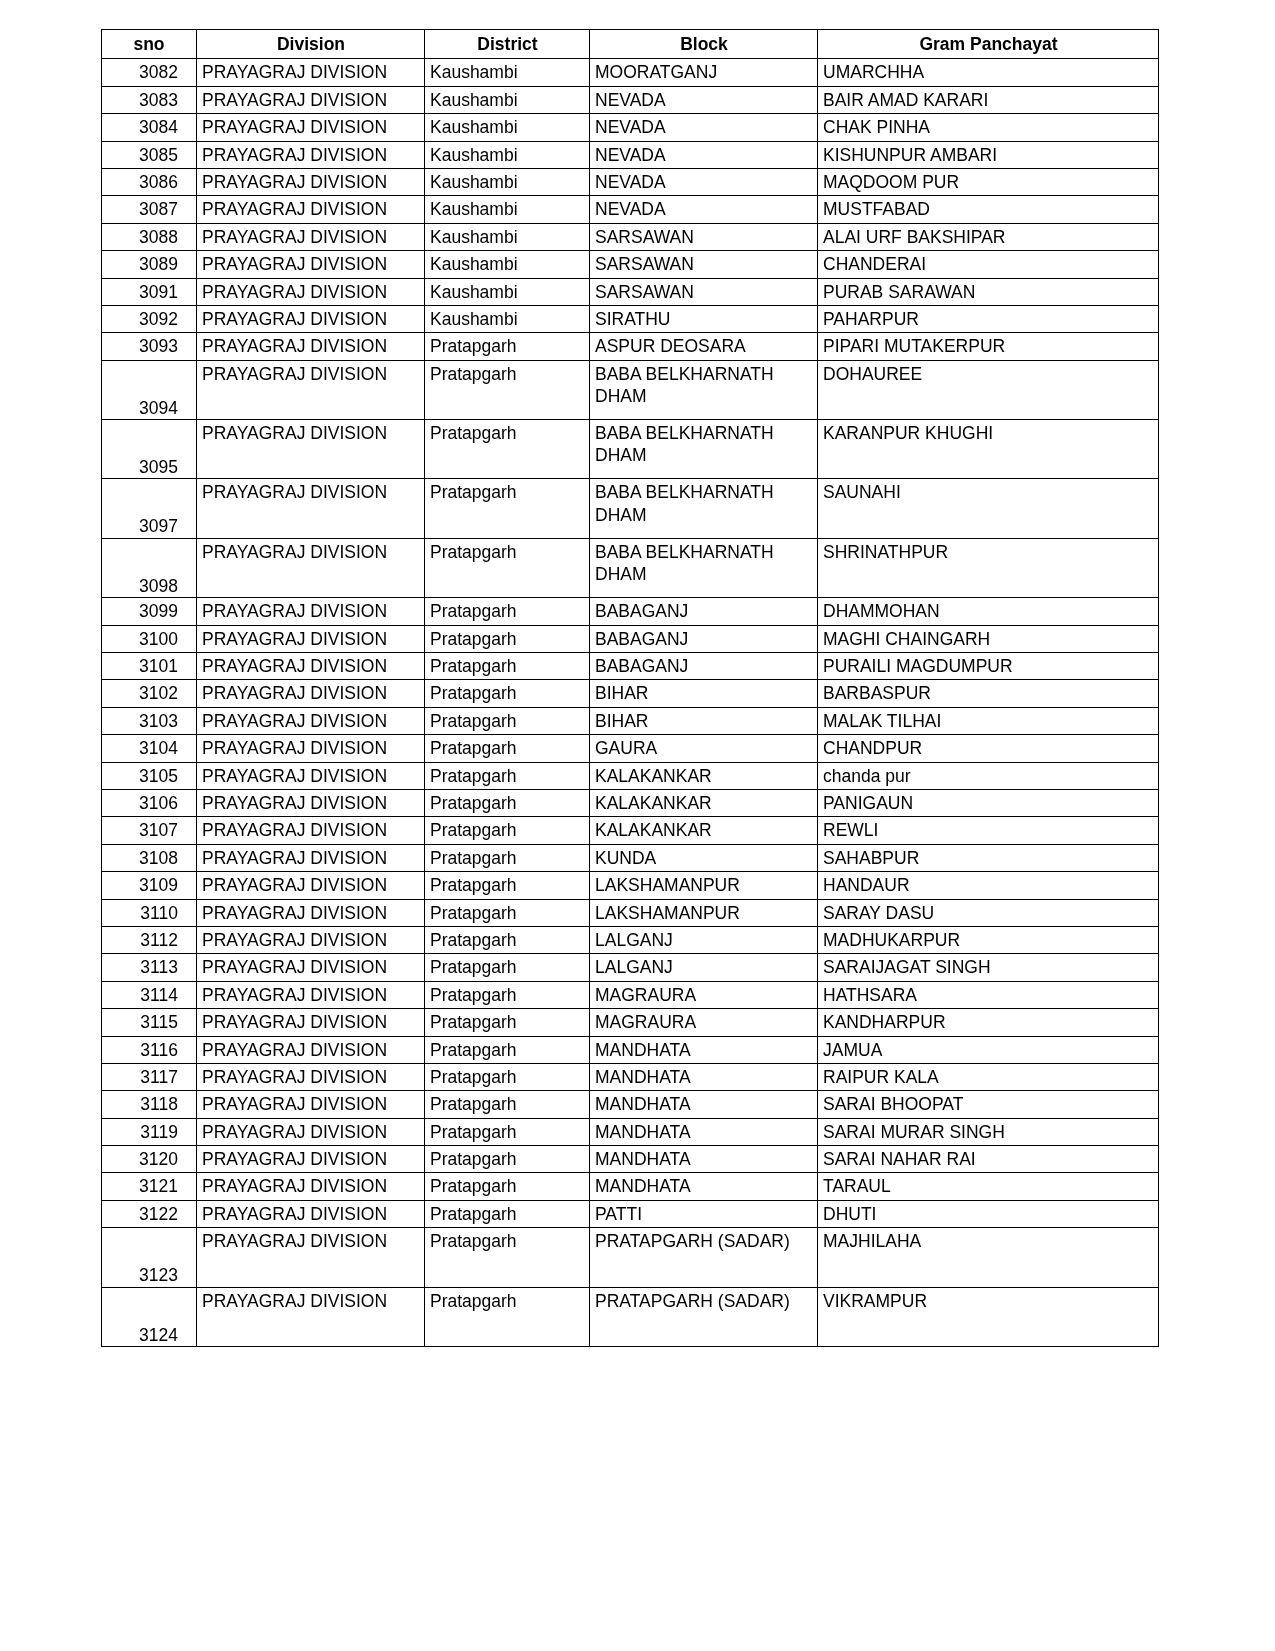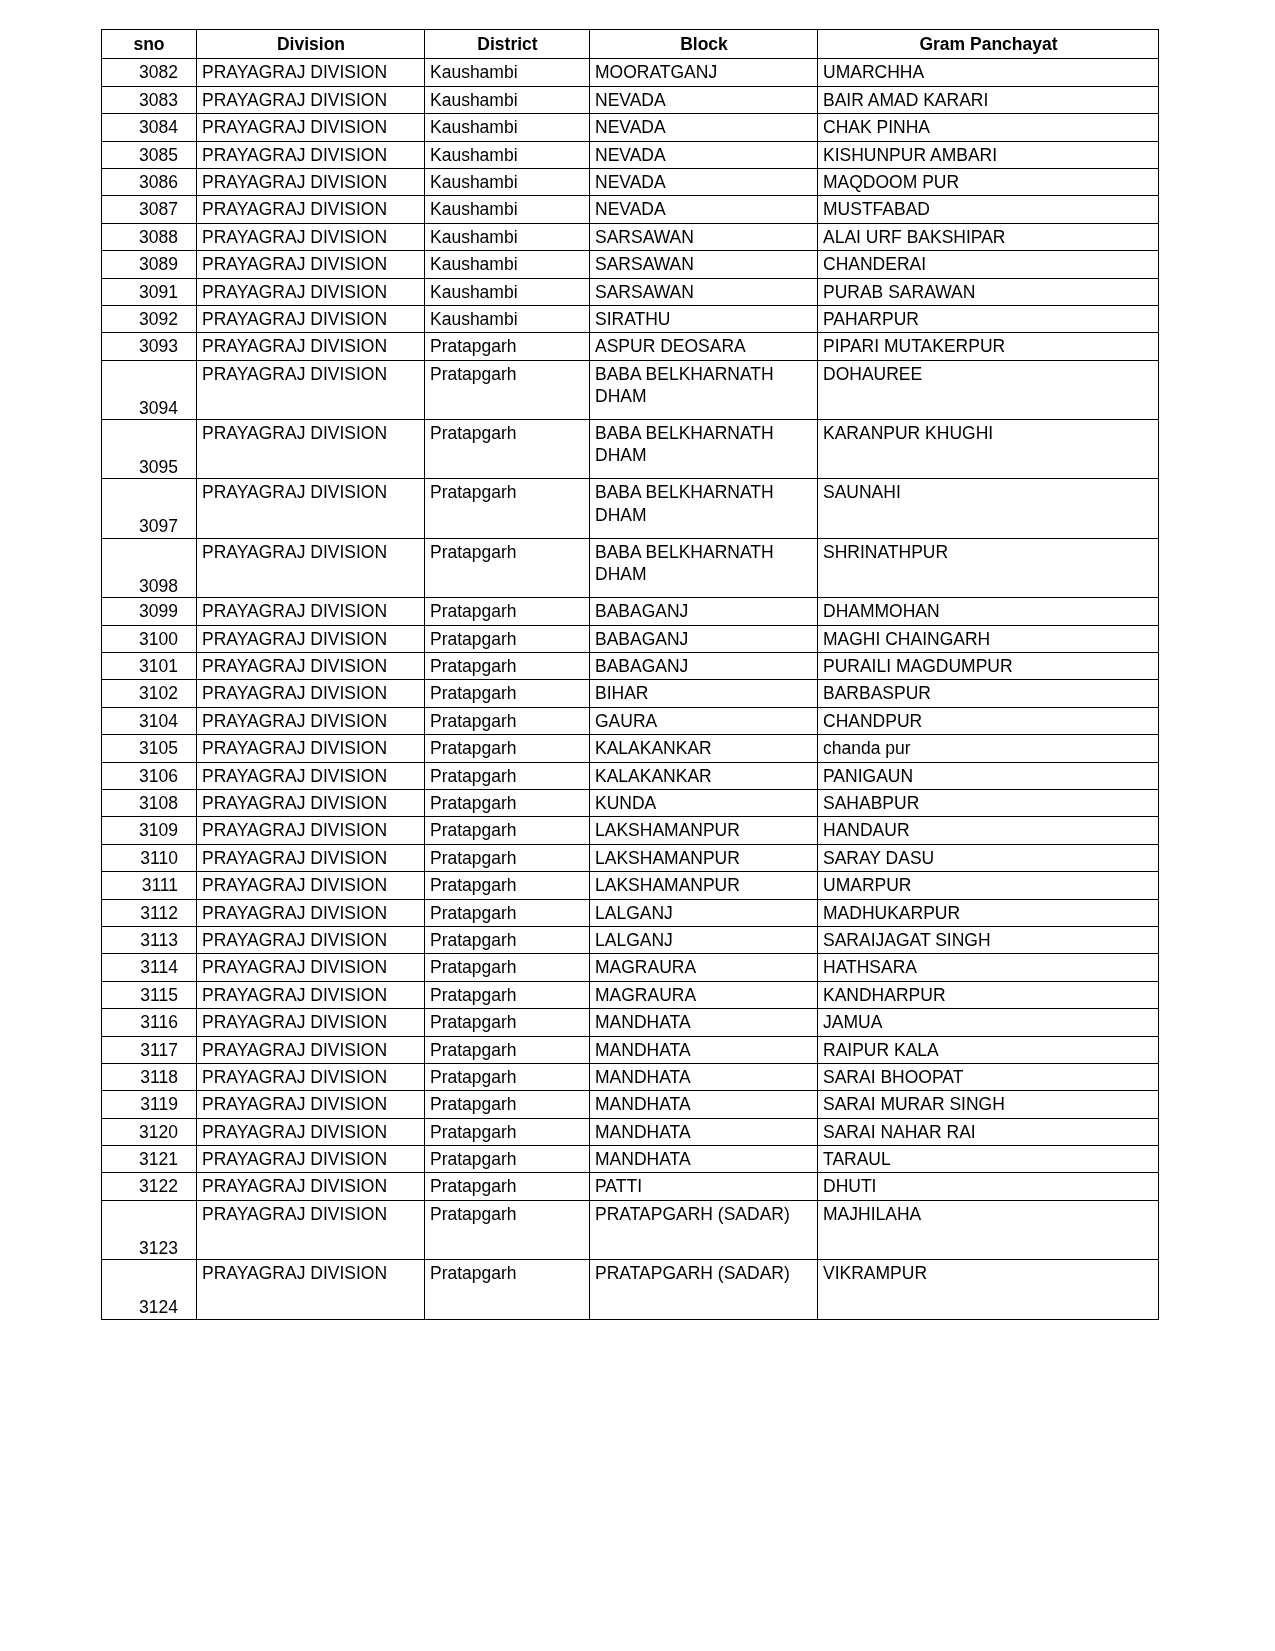--- a/index.html
+++ b/index.html
@@ -428,20 +428,37 @@
             </td>
             <td>
               <span class="cell">BIHAR</span>
             </td>
             <td>
               <span class="cell">BARBASPUR</span>
             </td>
           </tr>
           <tr class="h1">
             <td class="sno-cell">
+              <span class="cell-sno">3103</span>
+            </td>
+            <td>
+              <span class="cell">PRAYAGRAJ DIVISION</span>
+            </td>
+            <td>
+              <span class="cell">Pratapgarh</span>
+            </td>
+            <td>
+              <span class="cell">BIHAR</span>
+            </td>
+            <td>
+              <span class="cell">MALAK TILHAI</span>
+            </td>
+          </tr>
+          <tr class="h1">
+            <td class="sno-cell">
               <span class="cell-sno">3104</span>
             </td>
             <td>
               <span class="cell">PRAYAGRAJ DIVISION</span>
             </td>
             <td>
               <span class="cell">Pratapgarh</span>
             </td>
             <td>
               <span class="cell">GAURA</span>
@@ -479,20 +496,37 @@
             </td>
             <td>
               <span class="cell">KALAKANKAR</span>
             </td>
             <td>
               <span class="cell">PANIGAUN</span>
             </td>
           </tr>
           <tr class="h1">
             <td class="sno-cell">
+              <span class="cell-sno">3107</span>
+            </td>
+            <td>
+              <span class="cell">PRAYAGRAJ DIVISION</span>
+            </td>
+            <td>
+              <span class="cell">Pratapgarh</span>
+            </td>
+            <td>
+              <span class="cell">KALAKANKAR</span>
+            </td>
+            <td>
+              <span class="cell">REWLI</span>
+            </td>
+          </tr>
+          <tr class="h1">
+            <td class="sno-cell">
               <span class="cell-sno">3108</span>
             </td>
             <td>
               <span class="cell">PRAYAGRAJ DIVISION</span>
             </td>
             <td>
               <span class="cell">Pratapgarh</span>
             </td>
             <td>
               <span class="cell">KUNDA</span>
@@ -526,37 +560,20 @@
               <span class="cell">PRAYAGRAJ DIVISION</span>
             </td>
             <td>
               <span class="cell">Pratapgarh</span>
             </td>
             <td>
               <span class="cell">LAKSHAMANPUR</span>
             </td>
             <td>
               <span class="cell">SARAY DASU</span>
-            </td>
-          </tr>
-          <tr class="h1">
-            <td class="sno-cell">
-              <span class="cell-sno">3111</span>
-            </td>
-            <td>
-              <span class="cell">PRAYAGRAJ DIVISION</span>
-            </td>
-            <td>
-              <span class="cell">Pratapgarh</span>
-            </td>
-            <td>
-              <span class="cell">LAKSHAMANPUR</span>
-            </td>
-            <td>
-              <span class="cell">UMARPUR</span>
             </td>
           </tr>
           <tr class="h1">
             <td class="sno-cell">
               <span class="cell-sno">3112</span>
             </td>
             <td>
               <span class="cell">PRAYAGRAJ DIVISION</span>
             </td>
             <td>

